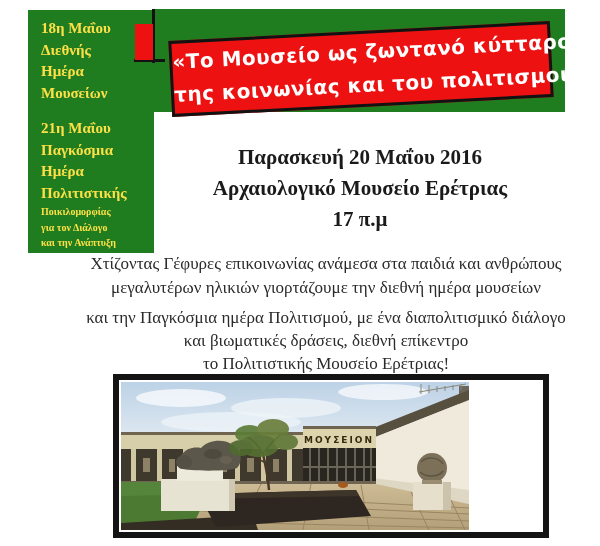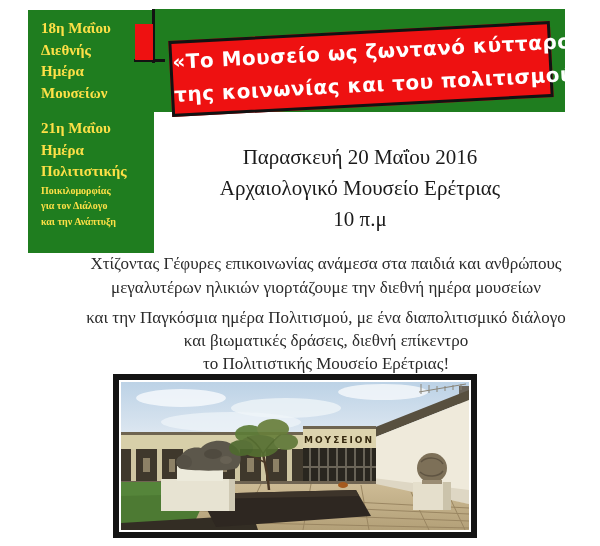--- a/index.html
+++ b/index.html
@@ -29,67 +29,68 @@
     background:#ee1111;border:3px solid #121212;box-sizing:border-box;
     transform:rotate(-3deg);transform-origin:50% 50%;
     color:#ffffff;text-align:center;
     font-family:"DejaVu Sans",sans-serif;font-weight:bold;
     font-size:20px;line-height:33px;letter-spacing:0.5px;
     padding-top:2px;white-space:nowrap;
   }
   
   .event{
     position:absolute;left:154px;top:142px;width:412px;
-    text-align:center;font-weight:normal;font-size:21px;line-height:31px;color:#1a1a1a;
+    text-align:center;font-weight:bold;font-size:21px;line-height:31px;color:#1a1a1a;
   }
   
   .desc{
     position:absolute;left:0;top:252px;width:600px;text-align:center;color:#2b2b2b;padding-left:26px;
   }
   .desc .p1{font-size:17px;line-height:24px;margin:0;}
   .desc .p2{font-size:17px;line-height:23px;margin:6px 0 0 0;}
   
   .photo-frame{
-    position:absolute;left:113px;top:374px;width:364px;height:164px;
+    position:absolute;left:113px;top:374px;width:436px;height:164px;
     border:6px solid #141414;background:#ffffff;padding:2px;box-sizing:border-box;
   }
   .photo-frame svg{display:block;}
 </style>
 </head>
 <body>
 
 <div class="poster">
 
   <div class="sidebar">
     <div class="ln">18η Μαΐου</div>
     <div class="ln">Διεθνής</div>
     <div class="ln">Ημέρα</div>
     <div class="ln">Μουσείων</div>
     <div class="ln gap">21η Μαΐου</div>
+    <div class="ln">Παγκόσμια</div>
     <div class="ln">Ημέρα</div>
     <div class="ln">Πολιτιστικής</div>
     <div class="ln small">Ποικιλομορφίας</div>
     <div class="ln small">για τον Διάλογο</div>
     <div class="ln small">και την Ανάπτυξη</div>
   </div>
 
   <div class="green-band"></div>
   <div class="vline"></div>
   <div class="hline"></div>
   <div class="red-chip"></div>
 
   <div class="banner">
     <div>«Το Μουσείο ως ζωντανό κύτταρο</div>
     <div>της κοινωνίας και του πολιτισμού»</div>
   </div>
 
   <div class="event">
     <div>Παρασκευή 20 Μαΐου 2016</div>
     <div>Αρχαιολογικό Μουσείο Ερέτριας</div>
-    <div>10 π.μ</div>
+    <div>17 π.μ</div>
   </div>
 
   <div class="desc">
     <p class="p1">
       <span>Χτίζοντας Γέφυρες επικοινωνίας ανάμεσα στα παιδιά και ανθρώπους</span><br>
       <span>μεγαλυτέρων ηλικιών γιορτάζουμε την διεθνή ημέρα μουσείων</span>
     </p>
     <p class="p2">
       <span>και την Παγκόσμια ημέρα Πολιτισμού, με ένα διαπολιτισμικό διάλογο</span><br>
       <span>και βιωματικές δράσεις, διεθνή επίκεντρο</span><br>

